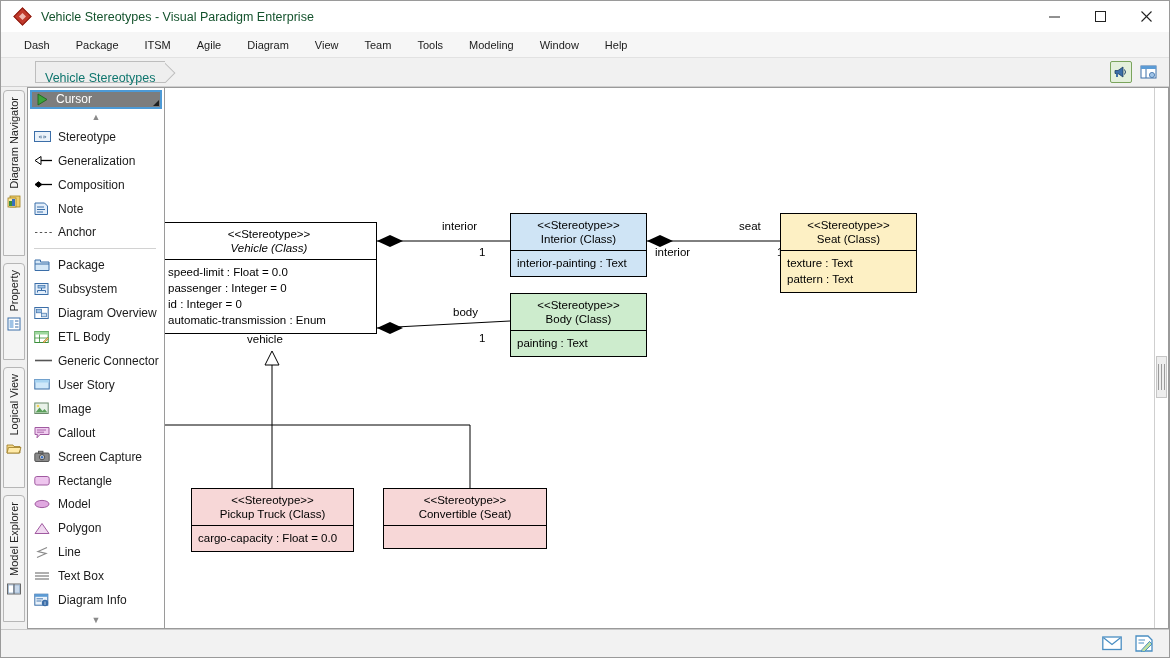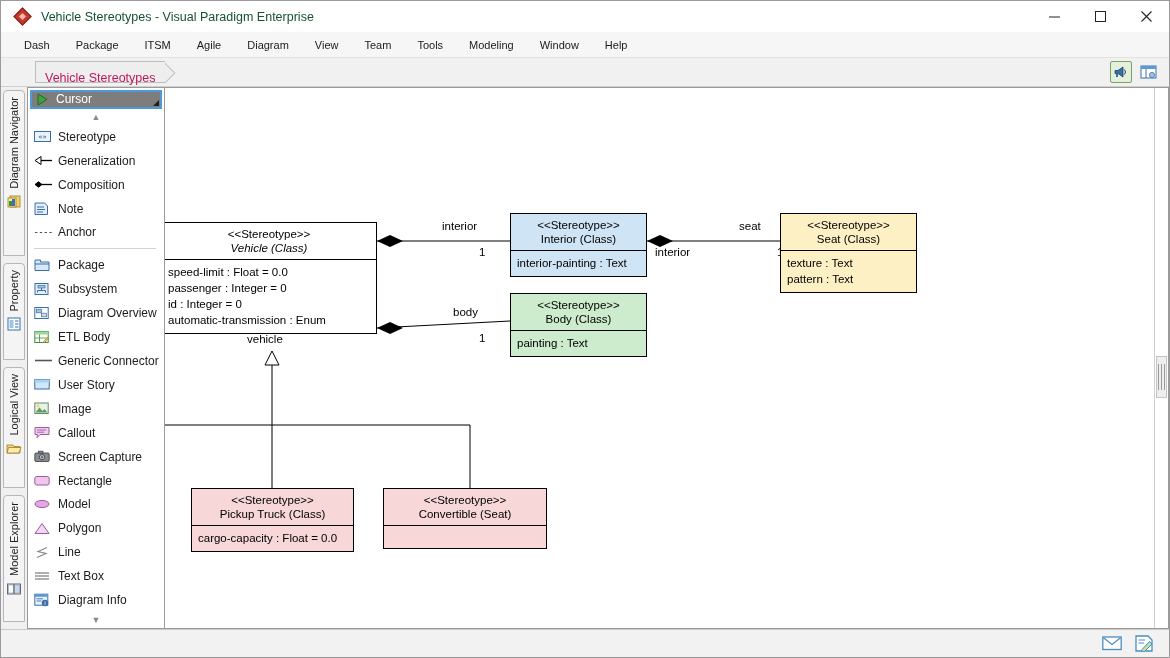--- a/index.html
+++ b/index.html
@@ -61,21 +61,21 @@
     height: 29px; min-height: 29px;
     background: #f1f1f1;
     display: flex; align-items: center; position: relative;
     border-bottom: 1px solid #cfcfcf;
   }
   .crumb-wrap { margin-left: 34px; display: flex; align-items: center; height: 22px; }
   .crumb {
     height: 22px; background: #eeeeee; border: 1px solid #bdbdbd;
     border-right: none;
     display: flex; align-items: center; padding: 12px 9px 0 9px;
-    font-size: 12.5px; color: #be185d;
+    font-size: 12.5px; color: #0f766e;
   }
   .crumb-arrow {
     width: 11px; height: 22px; position: relative; overflow: hidden;
   }
   .crumb-arrow::before {
     content: ""; position: absolute; left: -11px; top: 0px;
     width: 15.5px; height: 15.5px; background: #eeeeee;
     border: 1px solid #bdbdbd; transform: rotate(45deg); transform-origin: center;
     top: 3px;
   }

